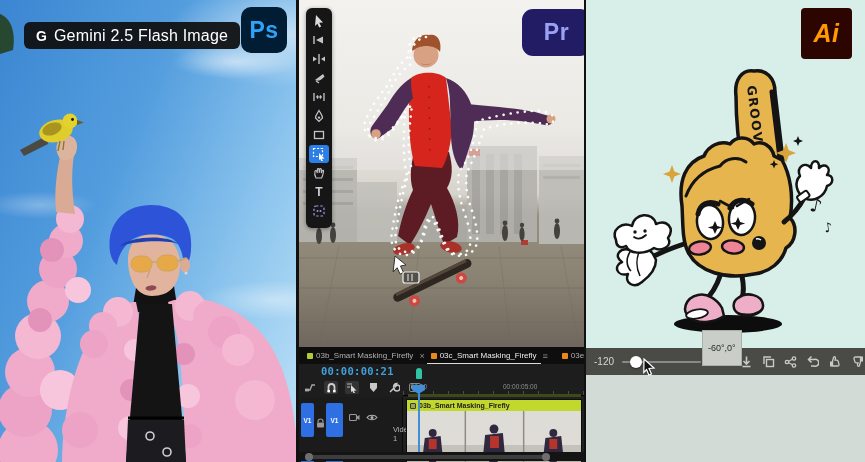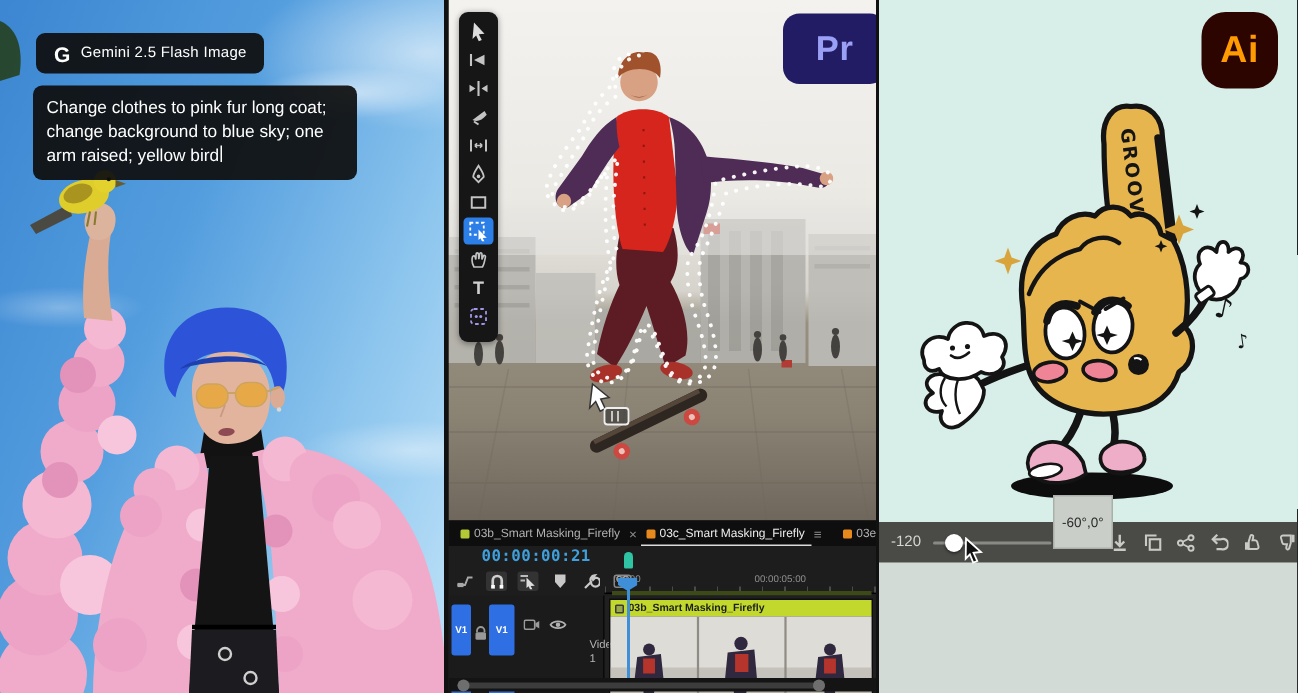--- a/index.html
+++ b/index.html
@@ -19,28 +19,28 @@
   #panel-pr{left:299px;width:285px;background:#191919;}
   #panel-ai{left:586px;width:279px;background:var(--mint_bg);}
 
   
   .app-badge{position:absolute;display:flex;align-items:center;justify-content:center;
     font-weight:bold;font-size:23px;letter-spacing:.5px;z-index:4;}
   #badge-ps{left:241px;top:7px;width:46px;height:46px;border-radius:10px;
     background:var(--ps_badge_bg);color:var(--ps_badge_fg);}
   #badge-pr{left:223px;top:9px;width:69px;height:47px;border-radius:11px;
     background:var(--pr_badge_bg);color:var(--pr_badge_fg);}
-  #badge-ai{left:215px;top:8px;width:51px;height:51px;border-radius:16px;
-    background:var(--ai_badge_bg);color:var(--ai_badge_fg);font-size:25px;}
+  #badge-ai{left:215px;top:8px;width:51px;height:51px;border-radius:4px;
+    background:var(--ai_badge_bg);color:var(--ai_badge_fg);font-size:25px;font-style:italic;}
 
   
   .gemini-chip{position:absolute;left:24px;top:22px;height:27px;display:flex;align-items:center;gap:7px;
     background:rgba(14,14,14,.93);border-radius:6px;padding:0 12px;color:#fff;z-index:3;}
   .gemini-chip .g{font-weight:bold;font-size:14px;}
-  .gemini-chip .lbl{font-size:10px;letter-spacing:.2px;}
+  .gemini-chip .lbl{font-size:16px;letter-spacing:.2px;}
   .prompt-box{position:absolute;left:22px;top:57px;width:216px;
     background:rgba(14,14,14,.93);border-radius:6px;padding:7px 9px 8px;color:#fff;
     font-size:11.5px;line-height:1.4;z-index:3;}
   .caret{display:inline-block;width:1px;height:11px;background:#fff;vertical-align:-1px;margin-left:1px;}
 
   
   #pr-video{position:absolute;left:0;top:0;width:285px;height:347px;
     background:linear-gradient(#f3f2ef 0%,#ebe9e4 38%,#d6d3cc 56%,#97907f 62%,#8a8273 80%,#6f675c 100%);}
   #pr-video svg{position:absolute;left:0;top:0;}
 
@@ -201,21 +201,21 @@
         <path d="M128,418 L184,418" stroke="#000" stroke-width="3"></path>
         <circle cx="150" cy="436" r="4" fill="none" stroke="#cfcfcf" stroke-width="1.6"></circle>
         <circle cx="167" cy="452" r="4" fill="none" stroke="#cfcfcf" stroke-width="1.6"></circle>
       </g>
     </svg>
 
     <div class="gemini-chip">
       <span class="g">G</span>
       <span class="lbl">Gemini 2.5 Flash Image</span>
     </div>
-    <div class="prompt-box"><span>Change clothes to pink fur long coat; change background to blue sky; one arm raised; yellow bird</span><span class="caret"></span></div>
+    <div class="app-badge" id="badge-ps">Ps</div>
   </div>
 
   <div class="panel" id="panel-pr">
     <div id="pr-video">
       <svg width="285" height="347" viewBox="0 0 285 347">
 
         <g opacity=".9">
           <rect x="0" y="158" width="58" height="84" fill="#b7b6b1"></rect>
           <rect x="4" y="166" width="50" height="3" fill="#a3a29d"></rect>
             <rect x="4" y="178" width="50" height="3" fill="#a3a29d"></rect>

